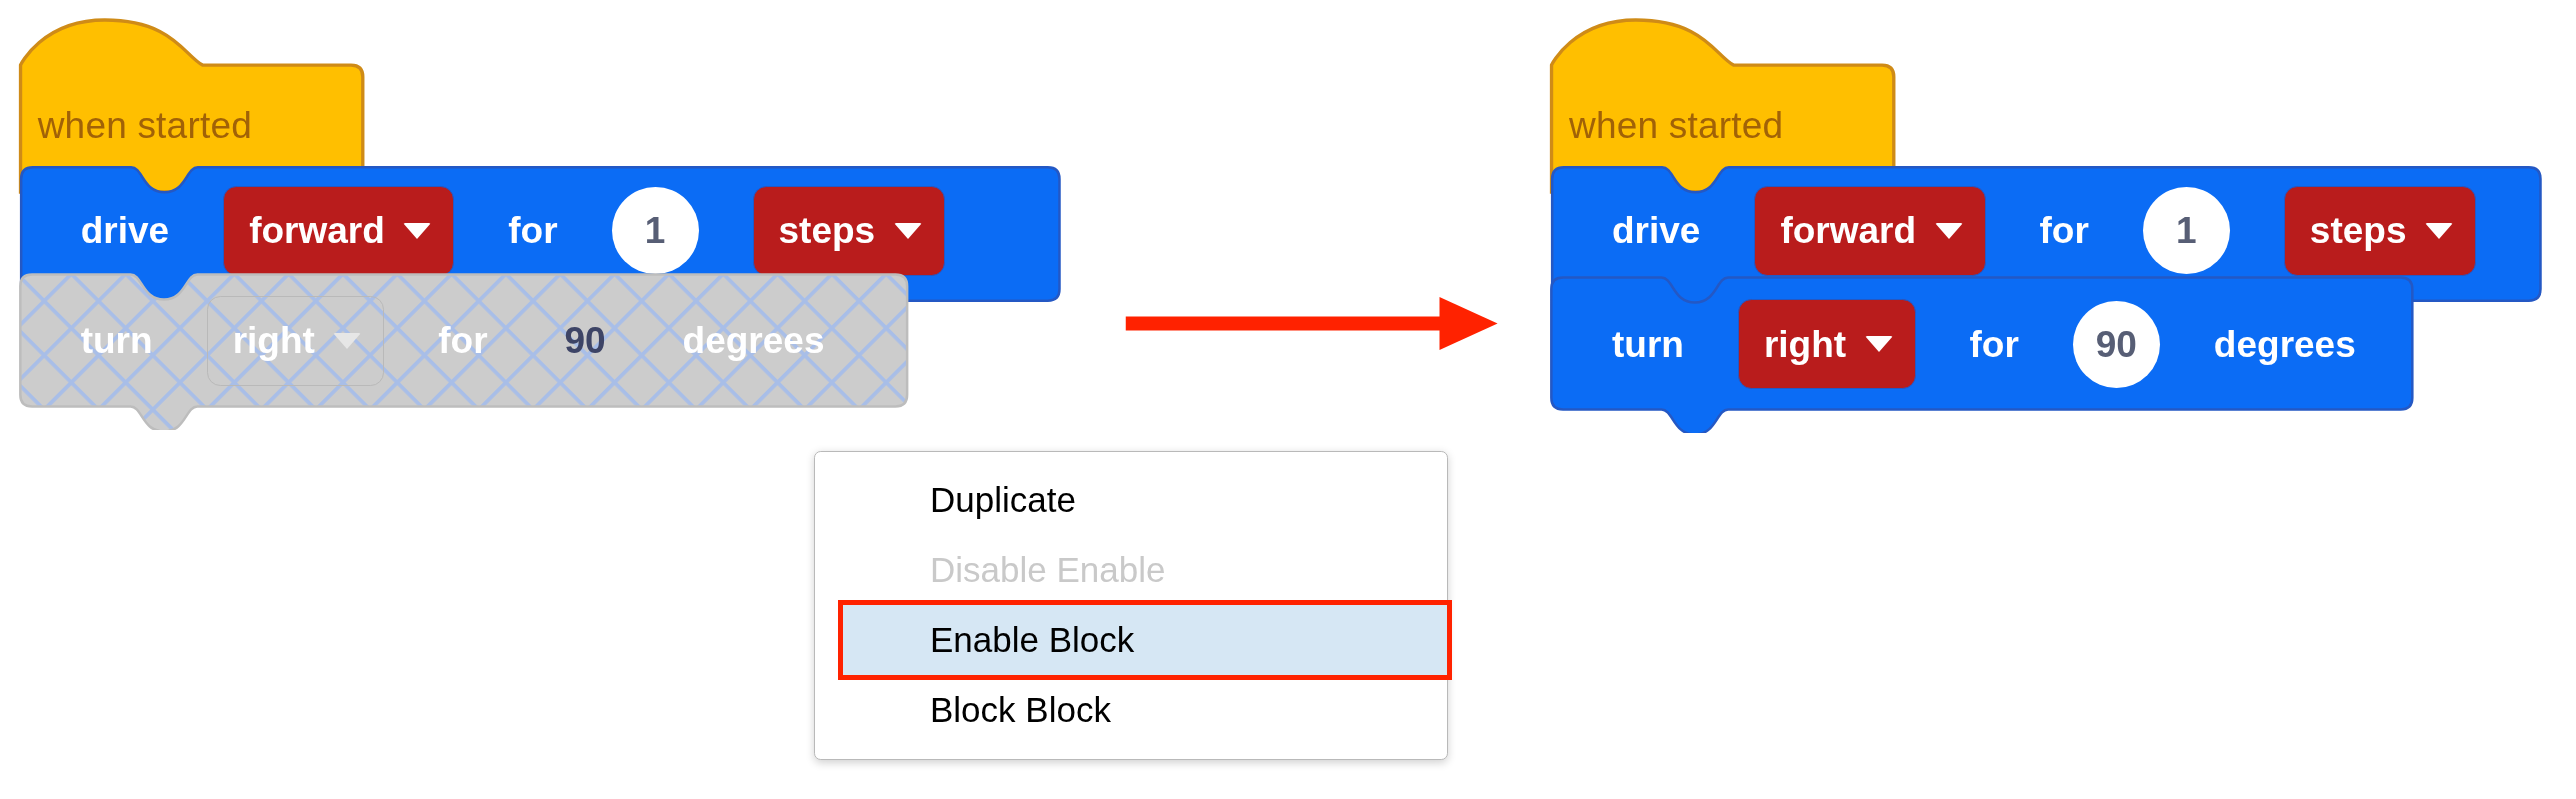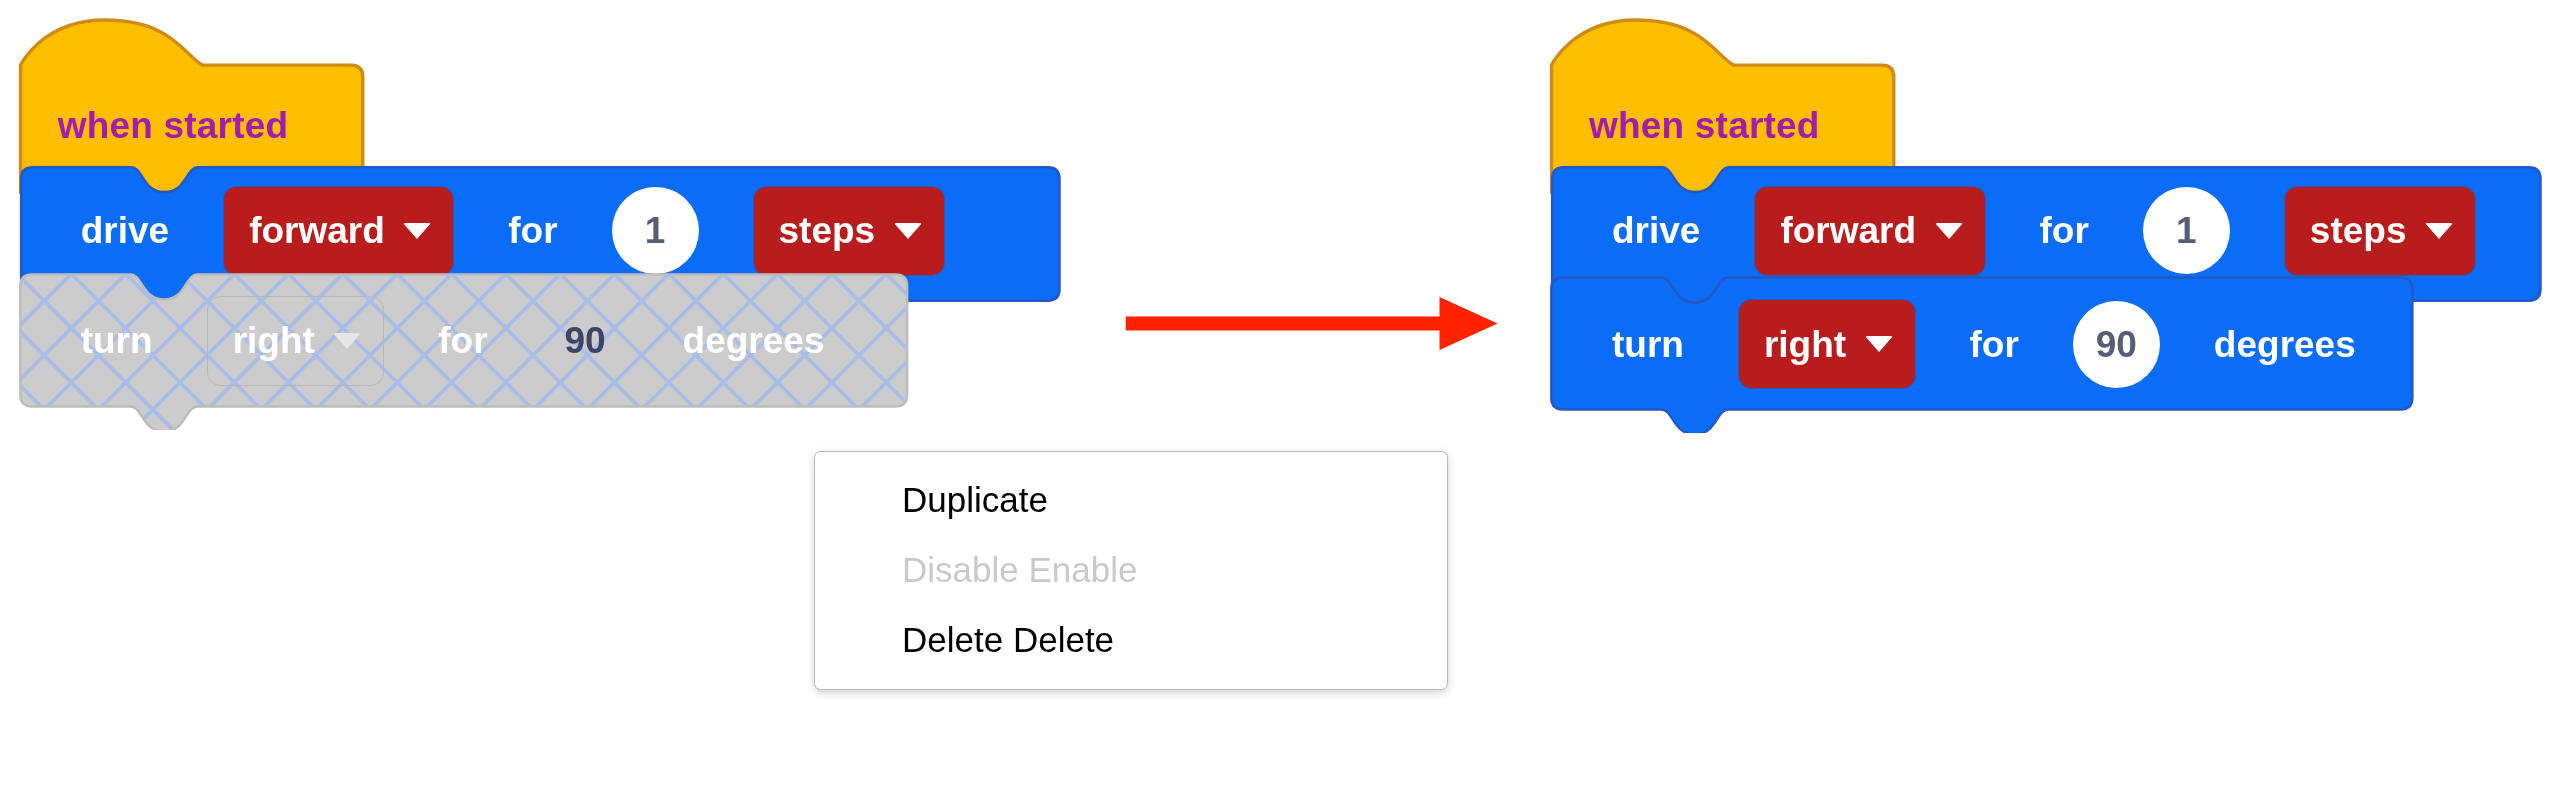--- a/index.html
+++ b/index.html
@@ -15,22 +15,22 @@
   
   .stack{position:absolute;}
 
   .hat{
     position:relative;
     width:334px;height:167px;
   }
   .hat svg{position:absolute;left:0;top:0;}
   .hat .hat-label{
     position:absolute;
-    left:41px;top:90px;
-    font-size:37px;font-weight:bold;color:#a21caf;
+    left:21px;top:90px;
+    font-size:37px;font-weight:normal;color:#a16207;
     letter-spacing:0.2px;
     white-space:nowrap;
   }
 
   .row{
     position:relative;
     height:134px;
   }
   .row svg{position:absolute;left:0;top:0;}
   .row .content{
@@ -104,20 +104,21 @@
     box-sizing:border-box;
   }
   .ctxitem{
     height:70px;
     display:flex;align-items:center;
     padding-left:87px;
     font-size:35px;
     color:#000000;
     white-space:nowrap;
     box-sizing:border-box;
+    margin-left:28px;
   }
   .ctxitem.disabled{color:#C9C9C9;}
   .ctxitem.highlighted{
     background:#D6E7F4;
     outline:5.8px solid #FF2200;
     outline-offset:-0.8px;
     position:relative;
     z-index:2;
   }
 </style>
@@ -248,19 +249,22 @@
 
   </div>
 
   <div class="ctxmenu" style="left:814px;top:451px;width:634px;">
     <div class="ctxitem">
       <span>Duplicate</span>
     </div>
     <div class="ctxitem disabled">
       <span>Disable Enable</span>
     </div>
+    <div class="ctxitem highlighted">
+      <span>Enable Block</span>
+    </div>
     <div class="ctxitem">
-      <span>Delete Delete</span>
+      <span>Block Block</span>
     </div>
   </div>
 
 </div>
 
 
 </body></html>

